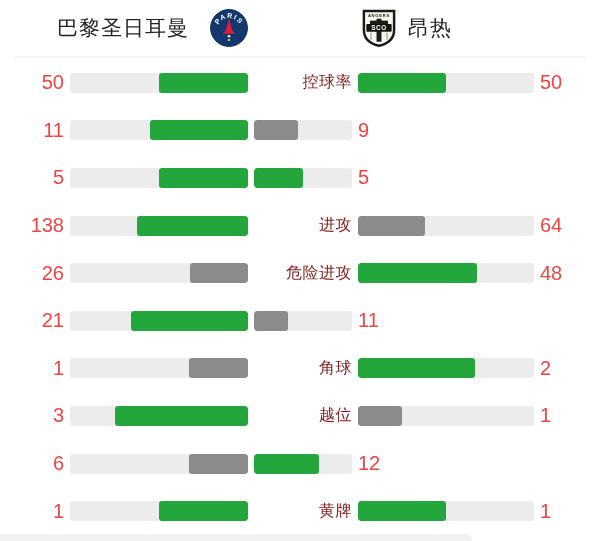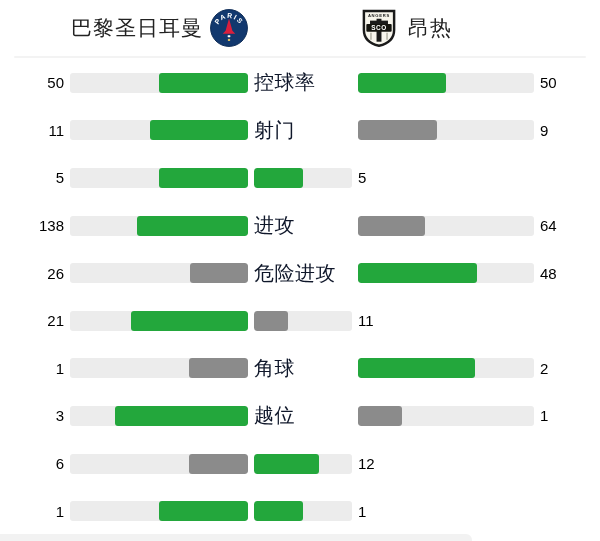--- a/index.html
+++ b/index.html
@@ -3,36 +3,36 @@
 <meta charset="utf-8">
 <style>
   html,body{margin:0;padding:0;}
   body{
     width:600px;height:541px;position:relative;background:#ffffff;
     font-family:"Liberation Sans","DejaVu Sans",sans-serif;
     overflow:hidden;color:#2e2e2e;
   }
   .header{position:relative;height:58px;}
   .team{position:absolute;top:0;height:56px;display:flex;align-items:center;}
-  .team-home{right:352px;gap:7px;}
+  .team-home{right:352px;gap:21px;}
   .team-away{left:362px;gap:12px;}
   .team-name{font-size:21px;color:#222;letter-spacing:1px;}
   .crest{display:block;}
   .header-divider{position:absolute;left:14px;right:14px;top:56px;height:2px;
     background:#f3f3f3;border-radius:2px;}
   .stats{position:absolute;top:59px;left:0;right:0;}
   .stat-row{
     height:47.6px;display:grid;
     grid-template-columns:48px 178px 1fr 176px 44px;
     column-gap:6px;align-items:center;padding:0 16px;
   }
-  .val{font-size:15px;color:#000000;}
+  .val{font-size:20px;color:#ef4444;}
   .val-home{text-align:right;}
   .val-away{text-align:left;}
-  .stat-label{text-align:left;font-size:20px;color:#0f172a;letter-spacing:0.5px;}
+  .stat-label{text-align:right;font-size:16px;color:#7f1d1d;letter-spacing:0.5px;}
   .track{position:relative;height:20px;background:#ececec;border-radius:3px;overflow:hidden;}
   .fill{position:absolute;top:0;height:100%;border-radius:3px;}
   .fill-home{right:0;}
   .fill-away{left:0;}
   .bottom-strip{position:absolute;left:0;bottom:0;width:472px;height:7px;
     background:#f2f2f2;border-top-right-radius:6px;}
 </style>
 </head>
 <body>
 
@@ -80,21 +80,20 @@
       <div class="track">
         <div class="fill fill-away" style="width: 50%; background: rgb(35, 167, 60);"></div>
       </div>
       <div class="val val-away">50</div>
     </div>
     <div class="stat-row">
       <div class="val val-home">11</div>
       <div class="track">
         <div class="fill fill-home" style="width: 55%; background: rgb(35, 167, 60);"></div>
       </div>
-      <div class="stat-label">射门</div>
       <div class="track">
         <div class="fill fill-away" style="width: 45%; background: rgb(139, 139, 139);"></div>
       </div>
       <div class="val val-away">9</div>
     </div>
     <div class="stat-row">
       <div class="val val-home">5</div>
       <div class="track">
         <div class="fill fill-home" style="width: 50%; background: rgb(35, 167, 60);"></div>
       </div>
@@ -165,20 +164,21 @@
       <div class="track">
         <div class="fill fill-away" style="width: 66.6667%; background: rgb(35, 167, 60);"></div>
       </div>
       <div class="val val-away">12</div>
     </div>
     <div class="stat-row">
       <div class="val val-home">1</div>
       <div class="track">
         <div class="fill fill-home" style="width: 50%; background: rgb(35, 167, 60);"></div>
       </div>
+      <div class="stat-label">黄牌</div>
       <div class="track">
         <div class="fill fill-away" style="width: 50%; background: rgb(35, 167, 60);"></div>
       </div>
       <div class="val val-away">1</div>
     </div>
   </div>
 
 <div class="bottom-strip"></div>
 
 </body></html>

